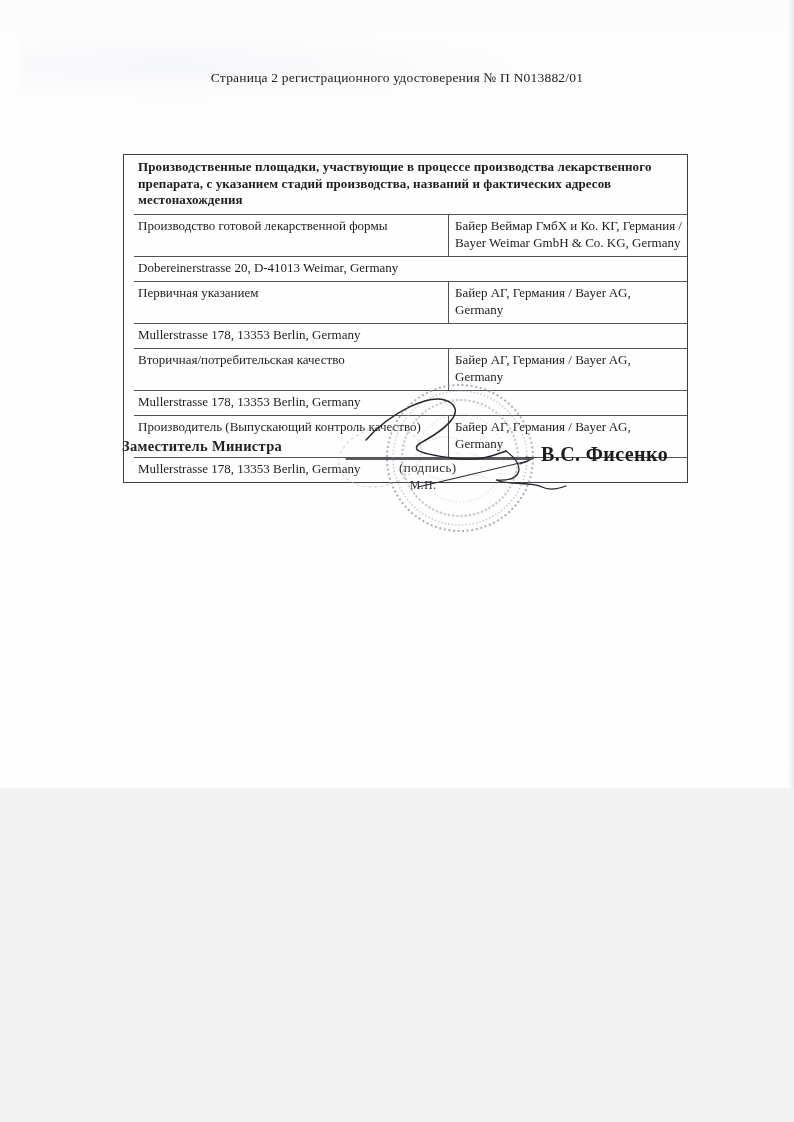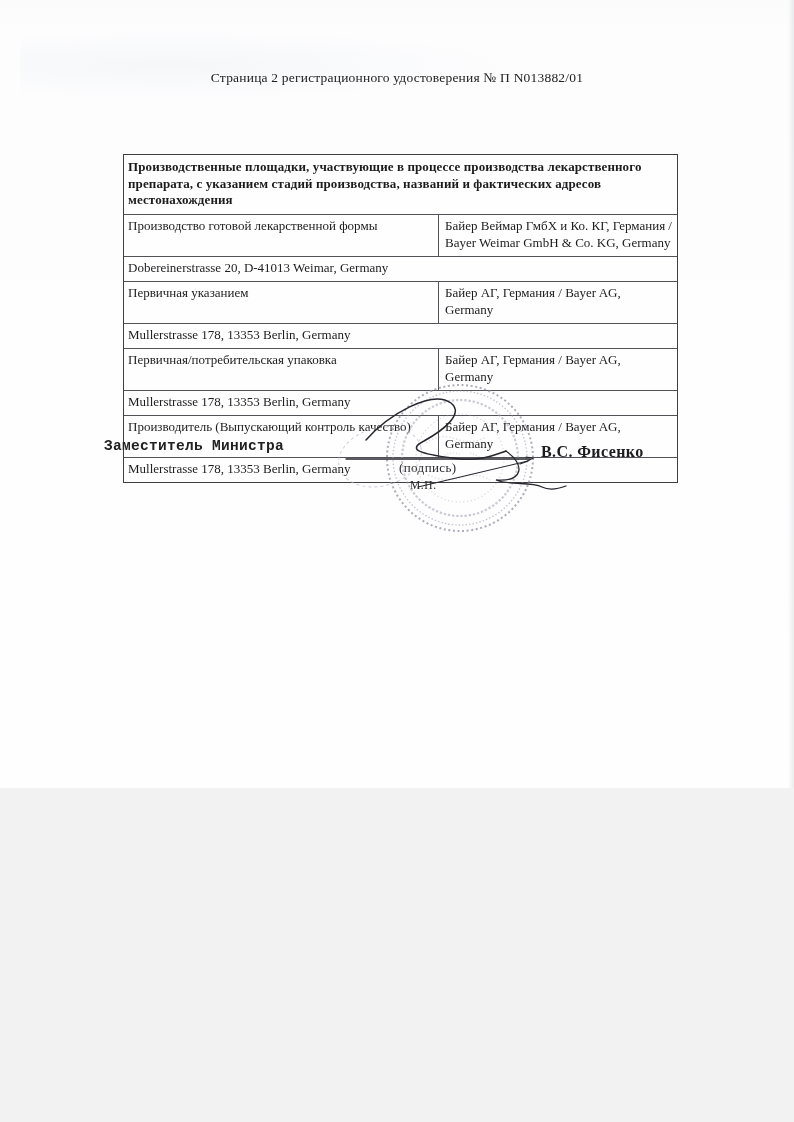--- a/index.html
+++ b/index.html
@@ -29,20 +29,21 @@
     letter-spacing:.2px;
     color:#222;
   }
   
   .doc-table{
     position:absolute;left:123px;top:154px;width:553px;
     border:1.6px solid #3f3f42;
     background:rgba(255,255,255,.4);
     font-size:13px;
     color:#1c1c1e;
+    padding-left:10px;
   }
   .t-row{border-top:1px solid #515156;}
   .t-row:first-child{border-top:none;}
   .t-head{
     font-weight:bold;
     padding:4px 5px 5px 4px;
     line-height:1.28;
     letter-spacing:.1px;
   }
   .t-pair{display:flex;align-items:stretch;}
@@ -58,26 +59,26 @@
     padding:3px 5px 4px 6px;
     box-sizing:border-box;
     line-height:1.3;
   }
   .t-addr{
     padding:3px 4px 5px 4px;
     line-height:1.25;
   }
   
   .sig-title{
-    position:absolute;left:104px;top:438px;
-    font-weight:bold;font-size:14.5px;letter-spacing:.3px;color:#222;font-family:Liberation Mono, monospace;
+    position:absolute;left:122px;top:438px;
+    font-weight:bold;font-size:14.5px;letter-spacing:.3px;color:#222;
   }
   .sig-name{
     position:absolute;left:541px;top:443px;
-    font-weight:bold;font-size:16px;letter-spacing:.4px;color:#1d1d20;
+    font-weight:bold;font-size:20px;letter-spacing:.4px;color:#1d1d20;
   }
   .sig-caption{
     position:absolute;left:399px;top:460px;
     font-size:13px;color:#2b2b30;letter-spacing:.4px;
   }
   .seal-caption{
     position:absolute;left:410px;top:479px;
     font-size:11.5px;color:#26262c;letter-spacing:.6px;
   }
   .stamp-wrap{
@@ -120,21 +121,21 @@
     </div>
     <div class="t-row t-addr">Dobereinerstrasse 20, D-41013 Weimar, Germany</div>
 
     <div class="t-row t-pair">
       <div class="t-stage">Первичная указанием</div>
       <div class="t-manu">Байер АГ, Германия / Bayer AG, Germany</div>
     </div>
     <div class="t-row t-addr">Mullerstrasse 178, 13353 Berlin, Germany</div>
 
     <div class="t-row t-pair">
-      <div class="t-stage">Первичная/потребительская упаковка</div>
+      <div class="t-stage">Вторичная/потребительская качество</div>
       <div class="t-manu">Байер АГ, Германия / Bayer AG, Germany</div>
     </div>
     <div class="t-row t-addr">Mullerstrasse 178, 13353 Berlin, Germany</div>
 
     <div class="t-row t-pair">
       <div class="t-stage">Производитель (Выпускающий контроль качество)</div>
       <div class="t-manu">Байер АГ, Германия / Bayer AG, Germany</div>
     </div>
     <div class="t-row t-addr">Mullerstrasse 178, 13353 Berlin, Germany</div>
   </div>

